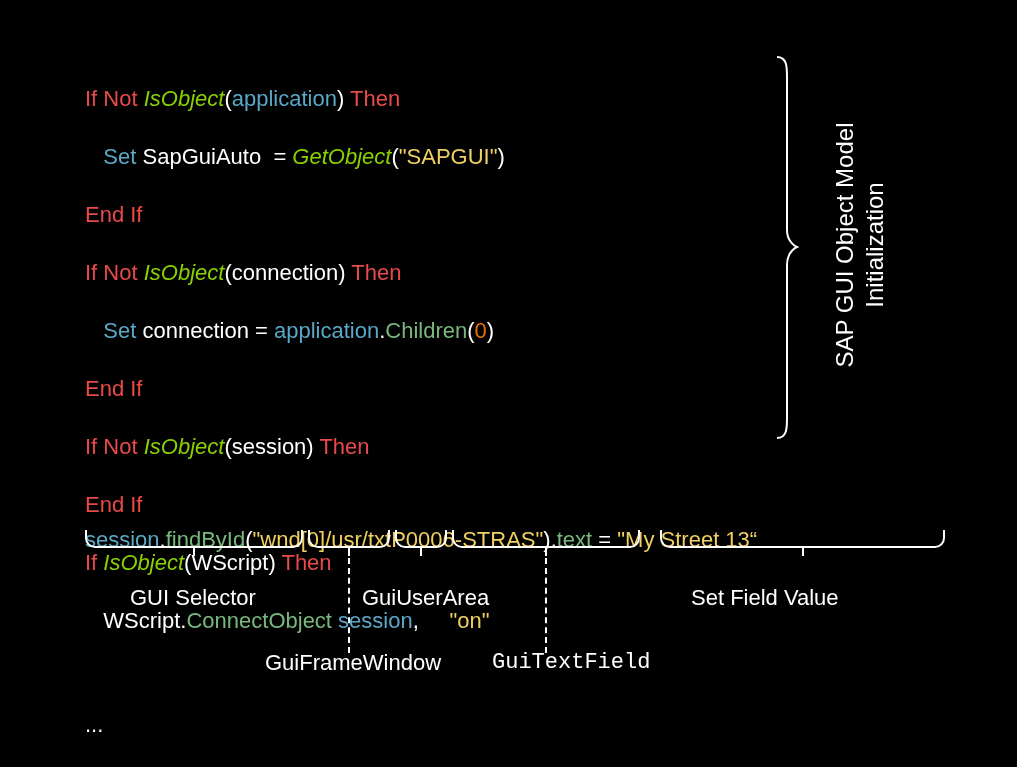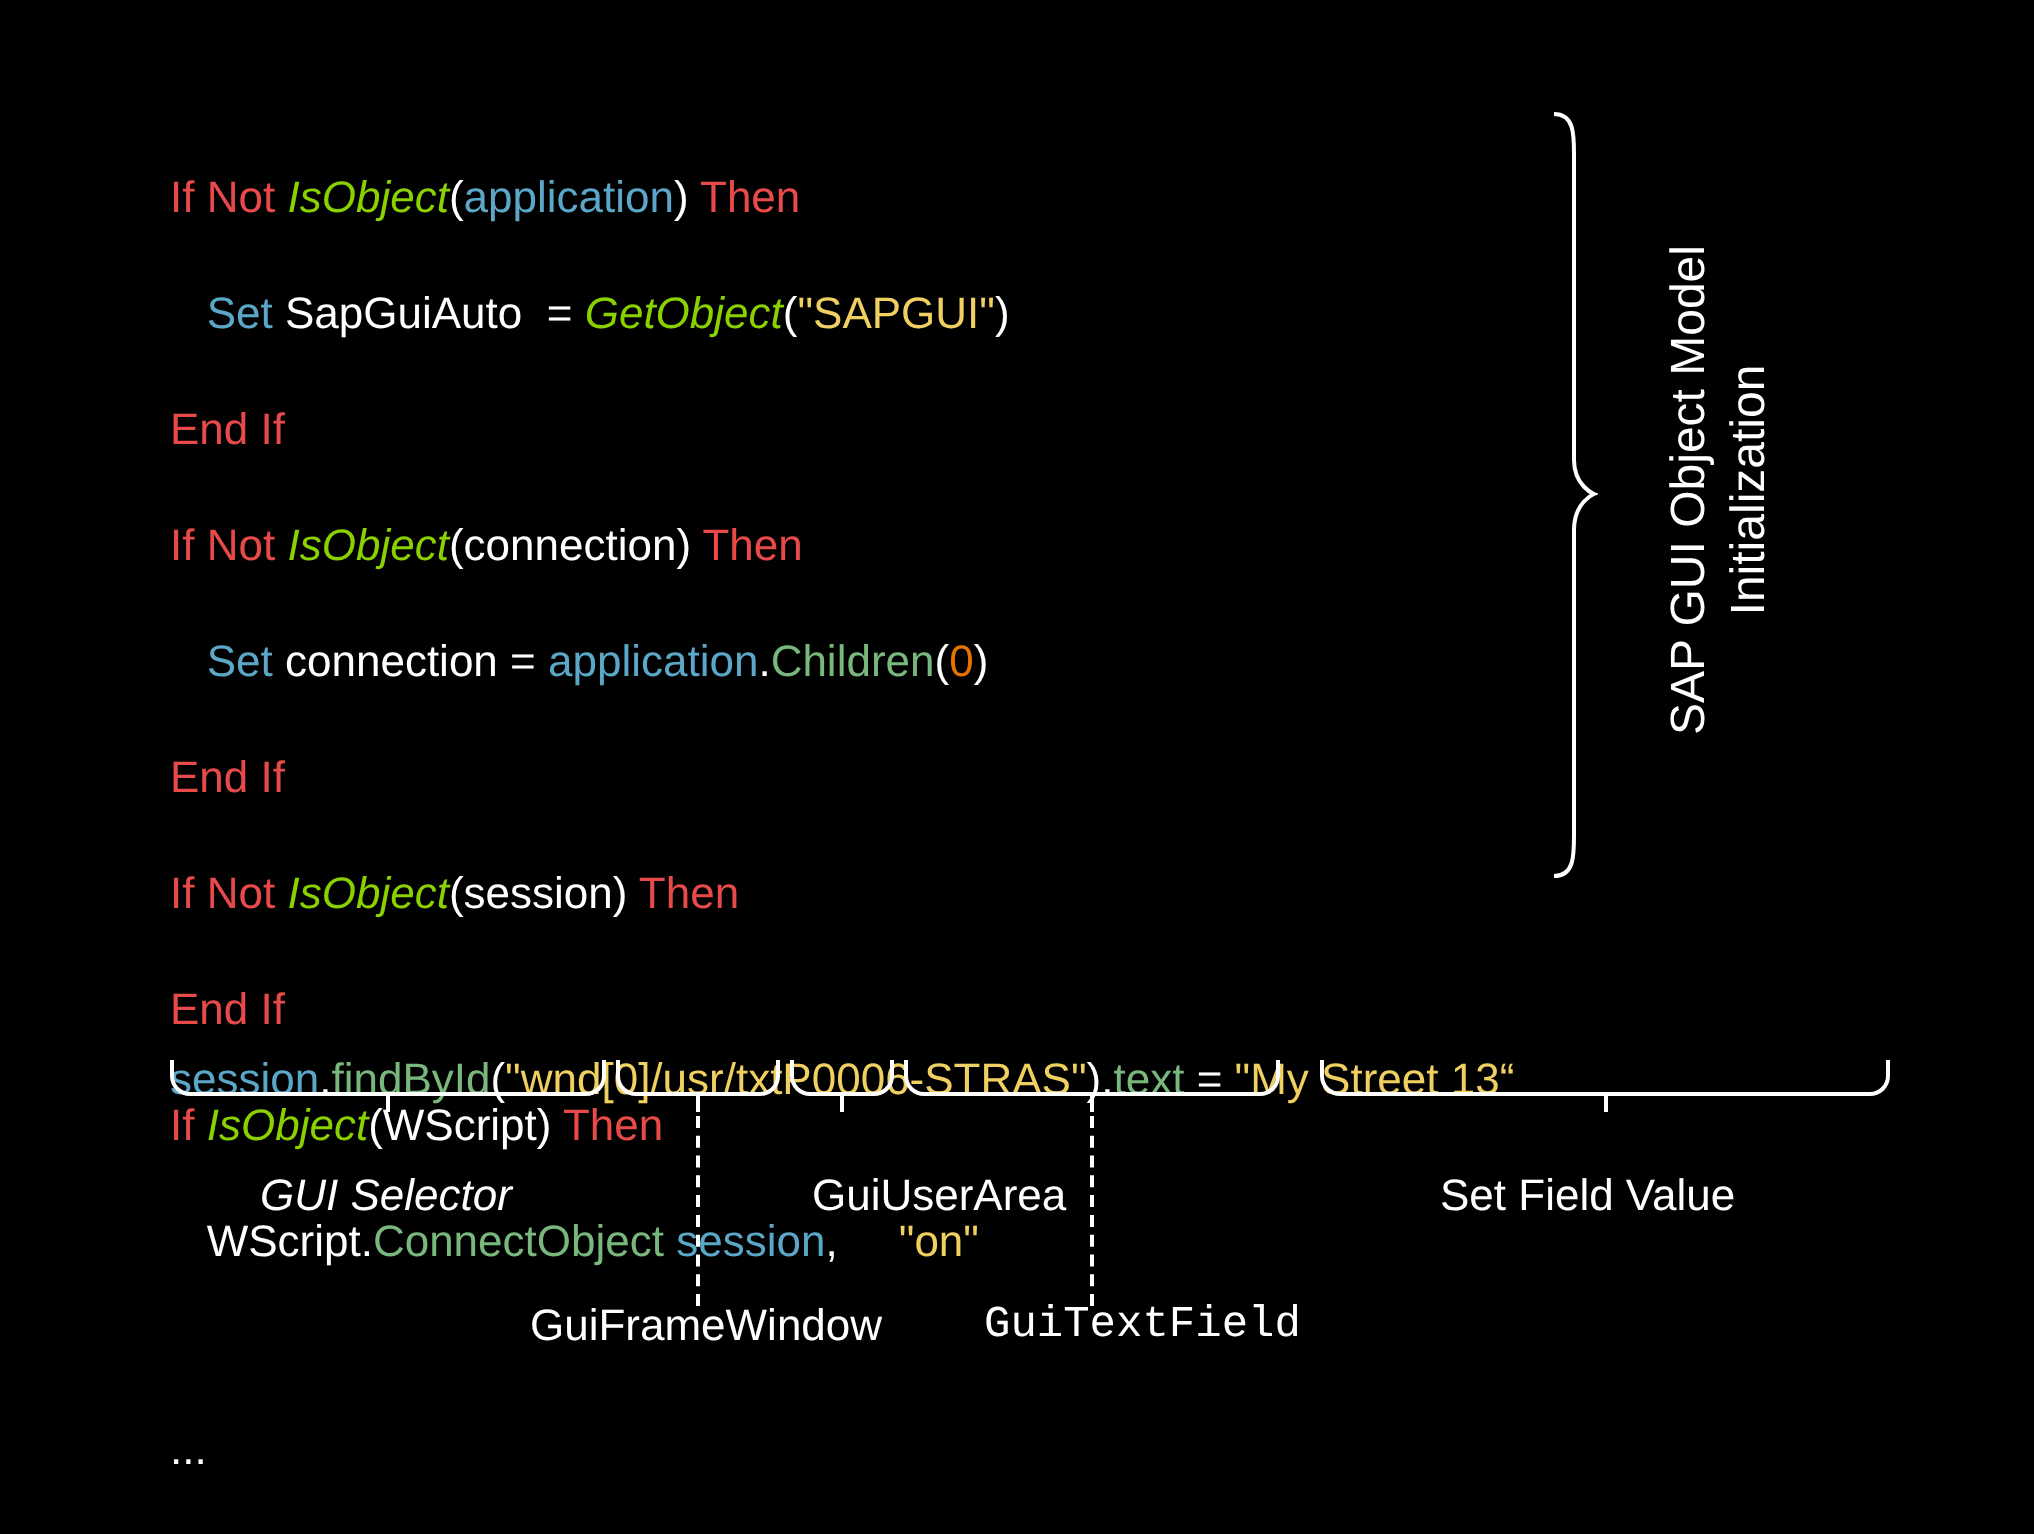--- a/index.html
+++ b/index.html
@@ -164,23 +164,23 @@
 
   <div class="bracket" style="left:660px; width:285px;">
       <div class="tick"></div>
     </div>
 </div>
 
 <div class="dashed-line" style="left:348px; top:558px; height:95px;"></div>
 <div class="dashed-line" style="left:545px; top:558px; height:95px;"></div>
 
 <div class="bracket-label-row1">
-  <div class="blabel" style="left:130px;font-style:italic;">GUI Selector</div>
-  <div class="blabel" style="left:362px;margin-left:44px;">GuiUserArea</div>
-  <div class="blabel" style="left:720px;">Set Field Value</div>
+  <div class="blabel" style="left:130px;">GUI Selector</div>
+  <div class="blabel" style="left:362px;">GuiUserArea</div>
+  <div class="blabel" style="left:691px;">Set Field Value</div>
 </div>
 
 <div class="bracket-label-row2">
   <div class="blabel" style="left:265px;">GuiFrameWindow</div>
   <div class="blabel" style="left:492px;font-family:Liberation Mono, monospace;">GuiTextField</div>
 </div>
 
 <div class="ellipsis-bottom plain">...</div>
 
 </body></html>

